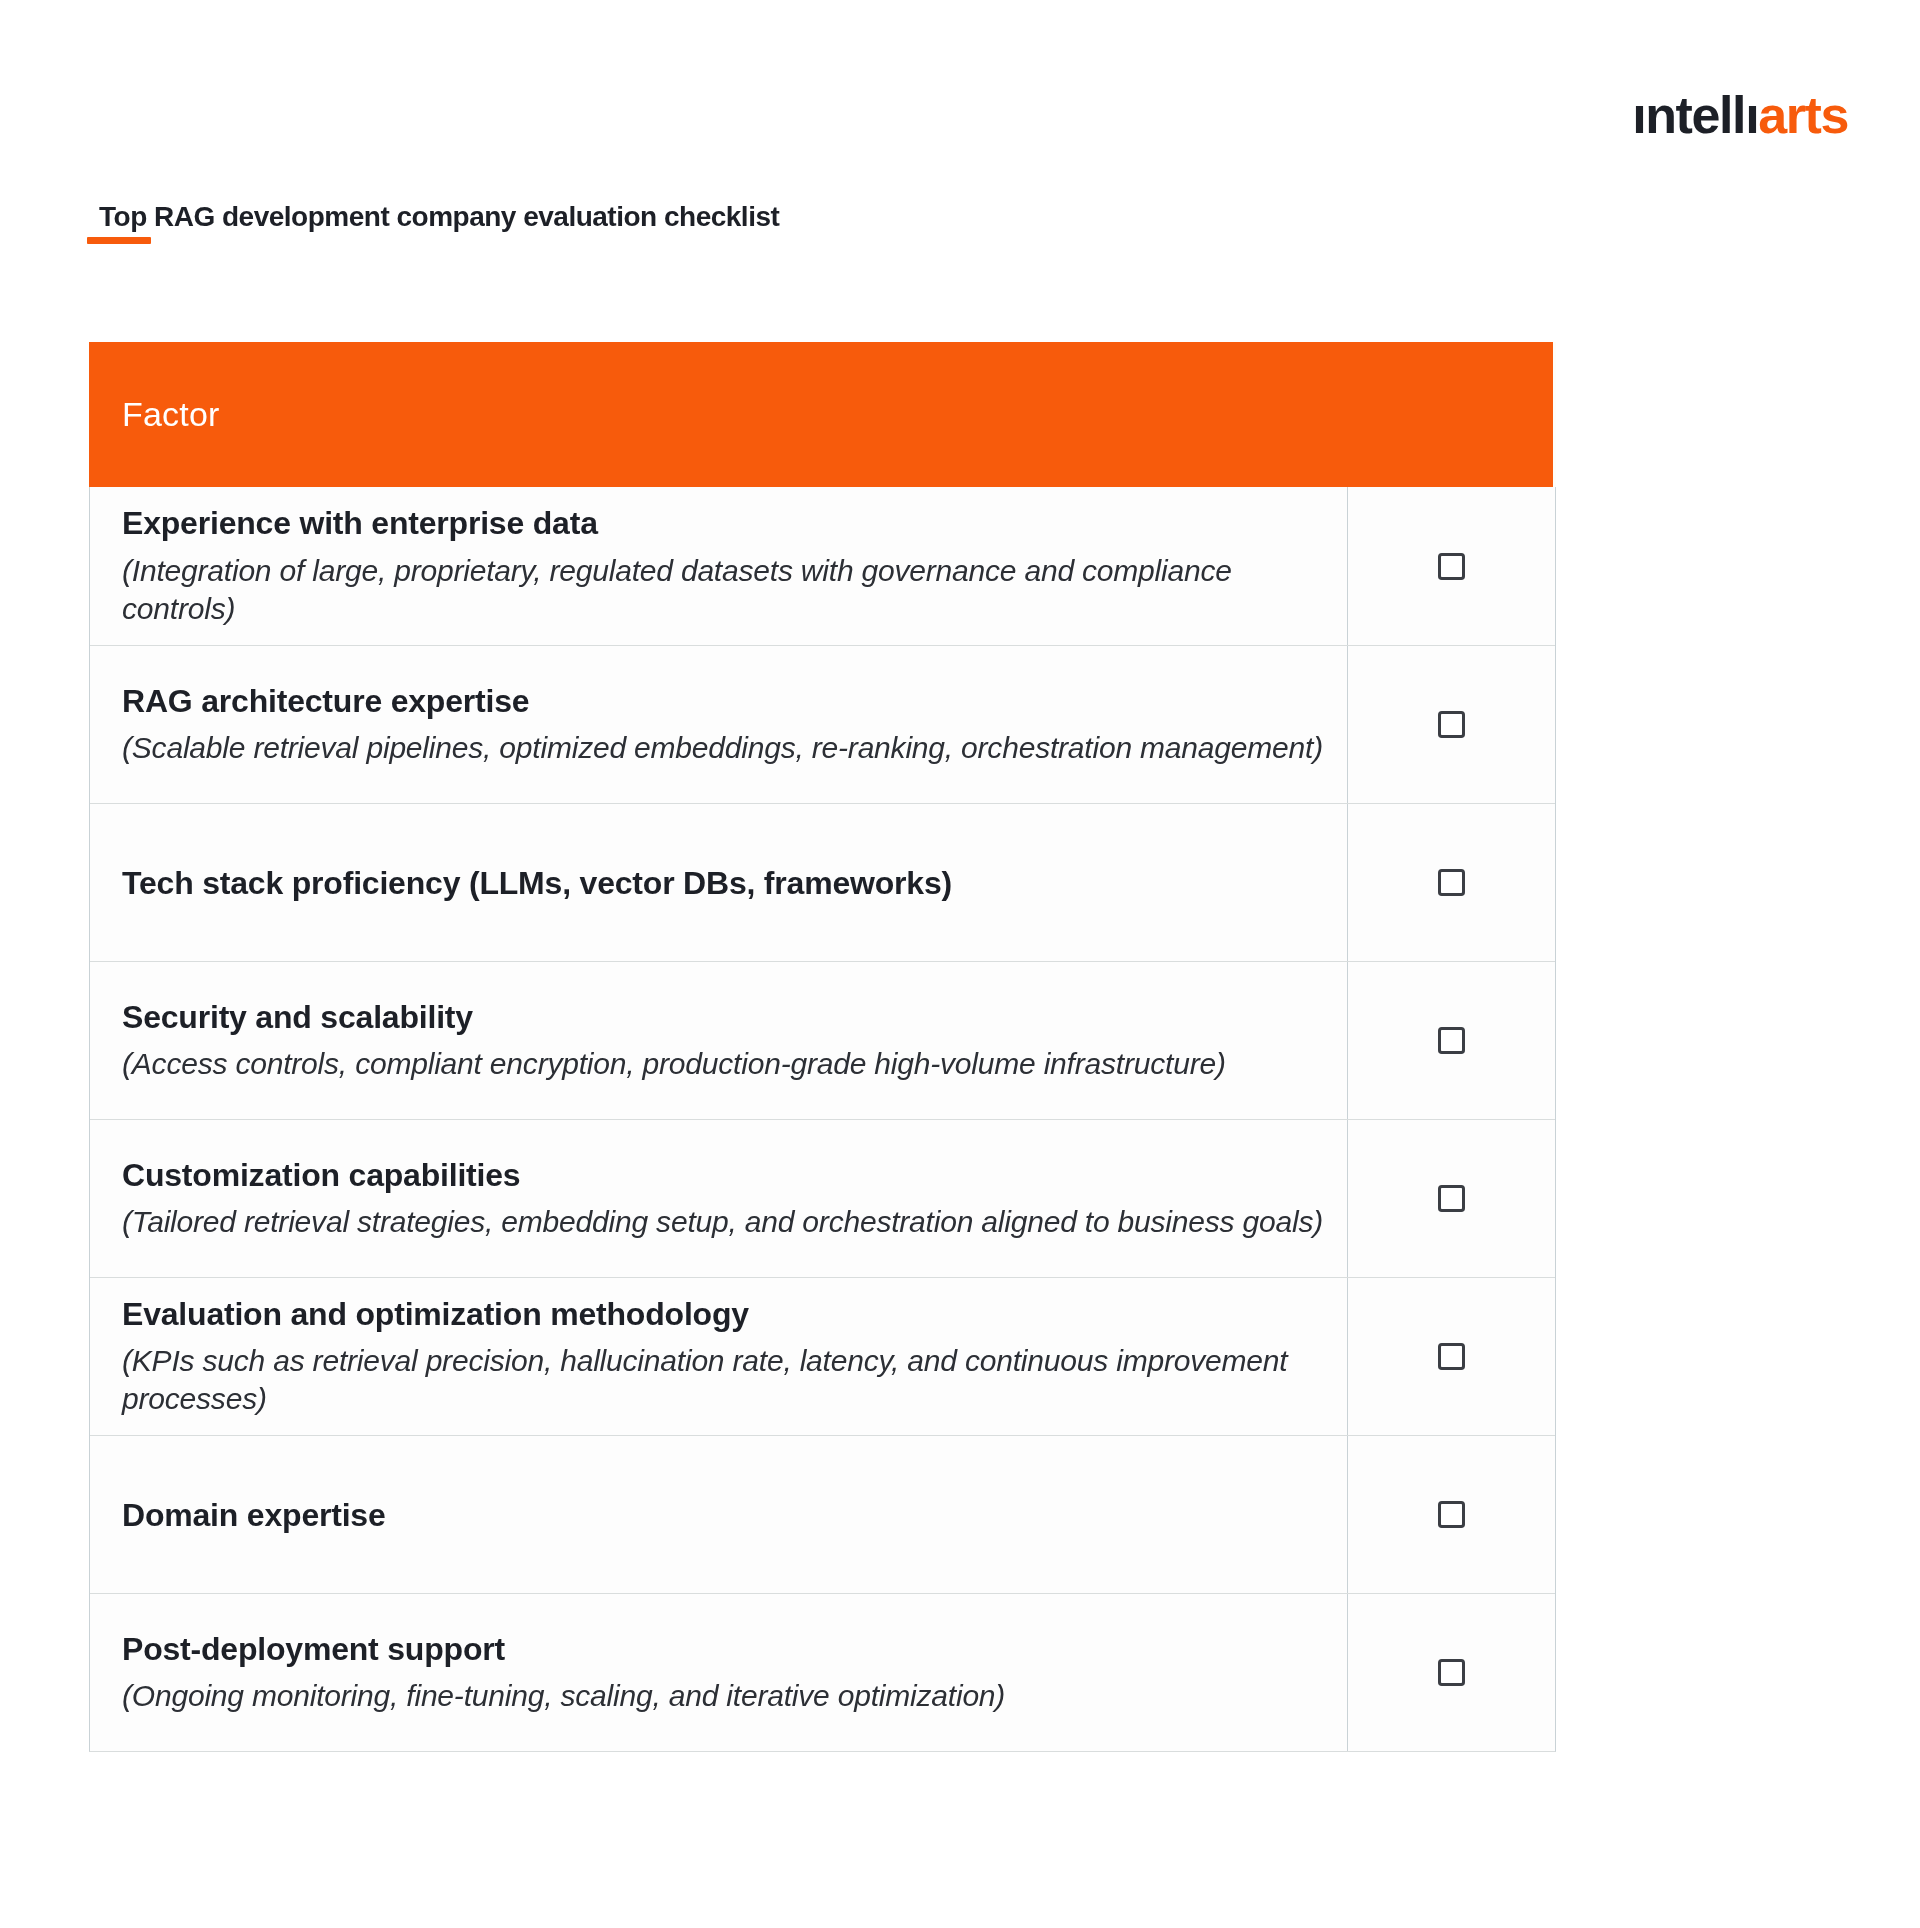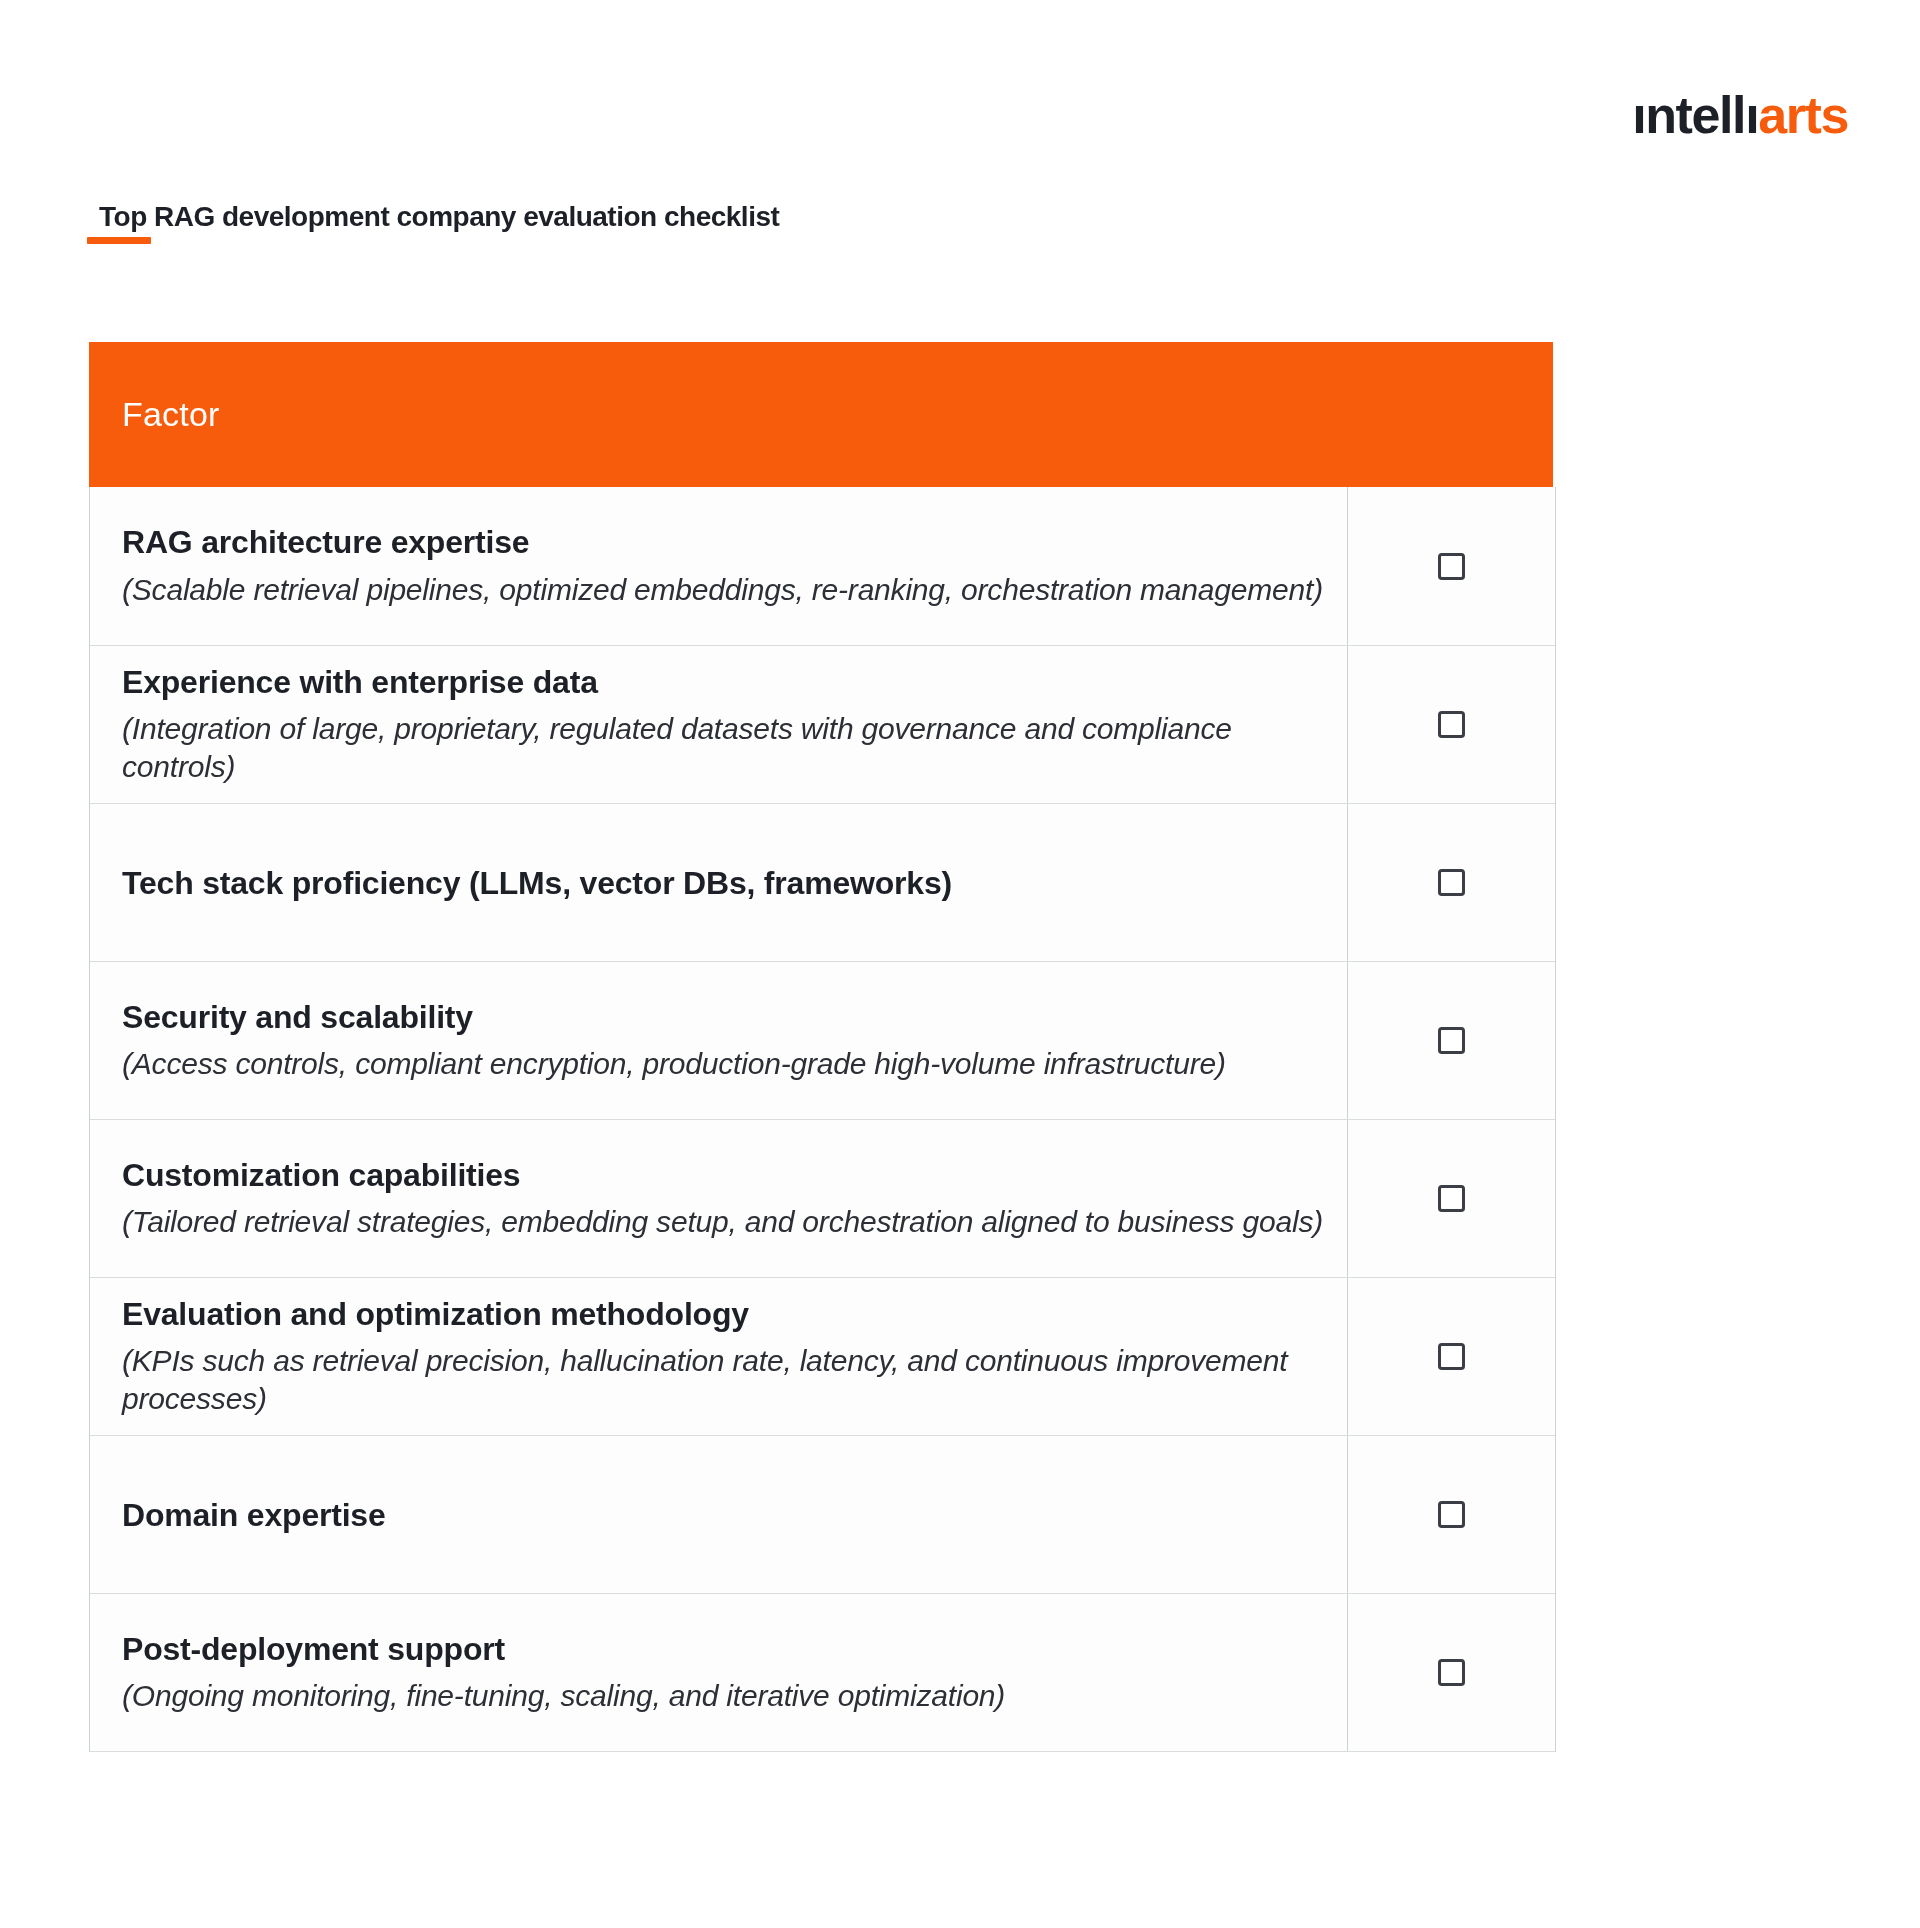--- a/index.html
+++ b/index.html
@@ -92,32 +92,32 @@
 
 <div class="eval-table">
   <div class="thead">
     <div class="th-factor">Factor</div>
     <div class="th-gap"></div>
     <div class="th-check"></div>
   </div>
   <div class="tbody">
   <div class="row">
     <div class="cell-main">
-      <div class="row-title">RAG architecture expertise</div>
-      <div class="row-desc">(Scalable retrieval pipelines, optimized embeddings, re-ranking, orchestration management)</div>
+      <div class="row-title">Experience with enterprise data</div>
+      <div class="row-desc">(Integration of large, proprietary, regulated datasets with governance and compliance controls)</div>
     </div>
     <div class="cell-check">
       <div class="checkbox" role="checkbox" aria-checked="false"></div>
     </div>
   </div>
 
   <div class="row">
     <div class="cell-main">
-      <div class="row-title">Experience with enterprise data</div>
-      <div class="row-desc">(Integration of large, proprietary, regulated datasets with governance and compliance controls)</div>
+      <div class="row-title">RAG architecture expertise</div>
+      <div class="row-desc">(Scalable retrieval pipelines, optimized embeddings, re-ranking, orchestration management)</div>
     </div>
     <div class="cell-check">
       <div class="checkbox" role="checkbox" aria-checked="false"></div>
     </div>
   </div>
 
   <div class="row">
     <div class="cell-main">
       <div class="row-title">Tech stack proficiency (LLMs, vector DBs, frameworks)</div>
     </div>

